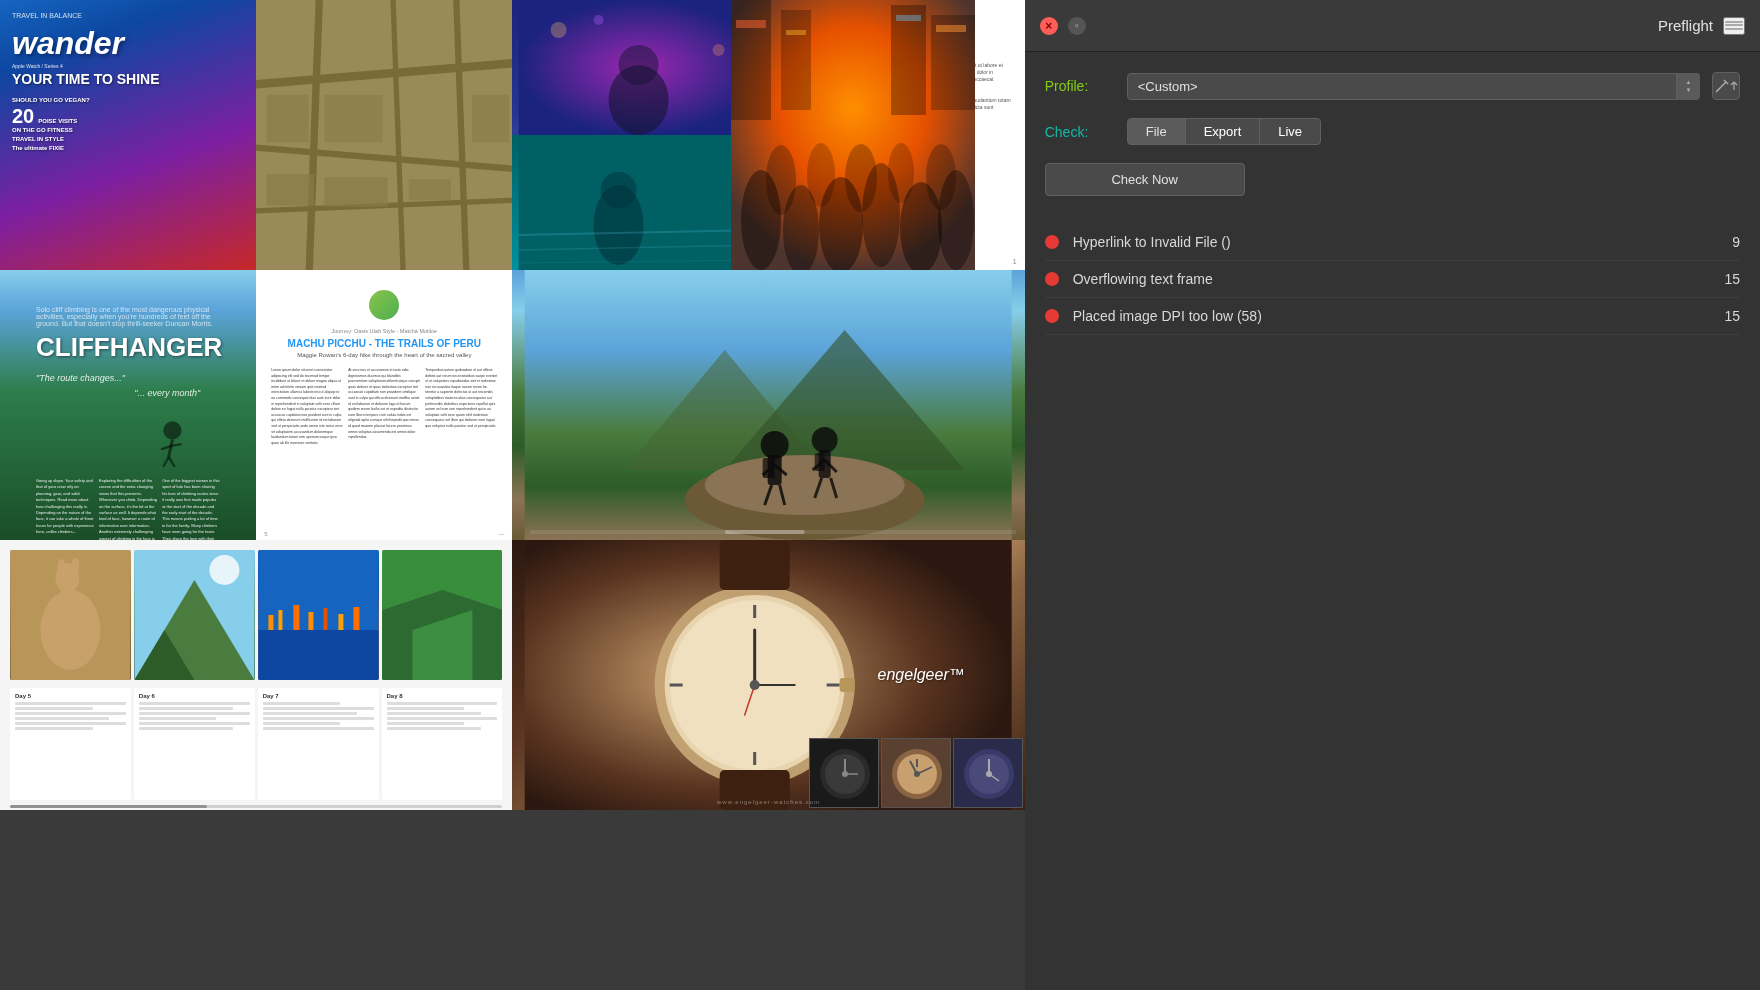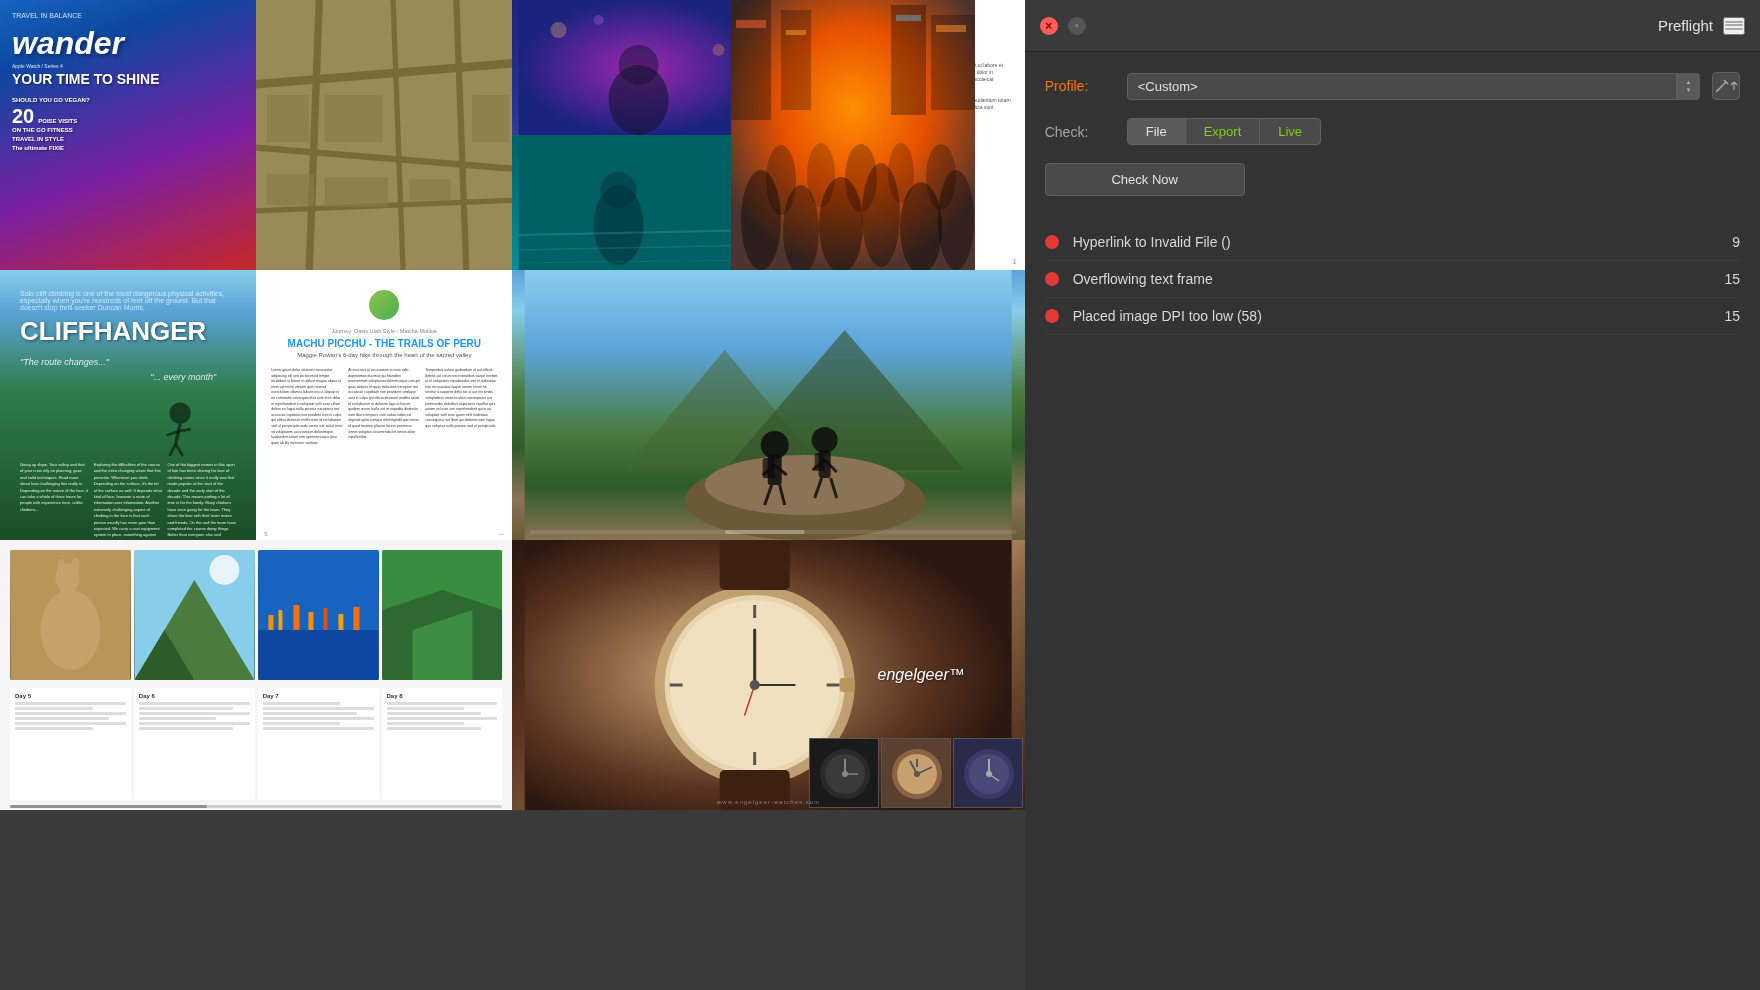--- a/index.html
+++ b/index.html
@@ -62,21 +62,21 @@
       line-height: 1.4;
     }
 
     .cliffhanger-content {
       width: 100%;
       height: 100%;
       position: relative;
       background: linear-gradient(180deg, #87ceeb 0%, #5ba3d9 15%, #2d7d4a 45%, #1a4d28 100%);
       display: flex;
       flex-direction: column;
-      padding: 20px;
+      padding: 36px;
     }
 
     .cliff-title {
       font-size: 26px;
       font-weight: 900;
       color: white;
       text-shadow: 1px 1px 3px rgba(0,0,0,0.5);
     }
 
     .cliff-body-columns {
@@ -324,21 +324,21 @@
 
     .profile-row {
       display: flex;
       align-items: center;
       margin-bottom: 18px;
       gap: 12px;
     }
 
     .profile-label {
       font-size: 14px;
-      color: #f97316;
+      color: #84cc16;
       min-width: 70px;
     }
 
     .profile-select-wrap {
       position: relative;
       flex: 1;
     }
 
     .profile-select {
       width: 100%;
@@ -399,37 +399,37 @@
 
     .check-row {
       display: flex;
       align-items: center;
       margin-bottom: 18px;
       gap: 12px;
     }
 
     .check-label {
       font-size: 14px;
-      color: #a3a3a3;
+      color: #14b8a6;
       min-width: 70px;
     }
 
     .check-options {
       display: flex;
       gap: 0;
       background: #4a4a4a;
       border: 1px solid #606060;
       border-radius: 4px;
       overflow: hidden;
     }
 
     .check-option {
       padding: 5px 18px;
       font-size: 13px;
-      color: #84cc16;
+      color: #ffffff;
       cursor: pointer;
       border: none;
       background: transparent;
       border-right: 1px solid #606060;
     }
 
     .check-option:last-child {
       border-right: none;
     }
 

